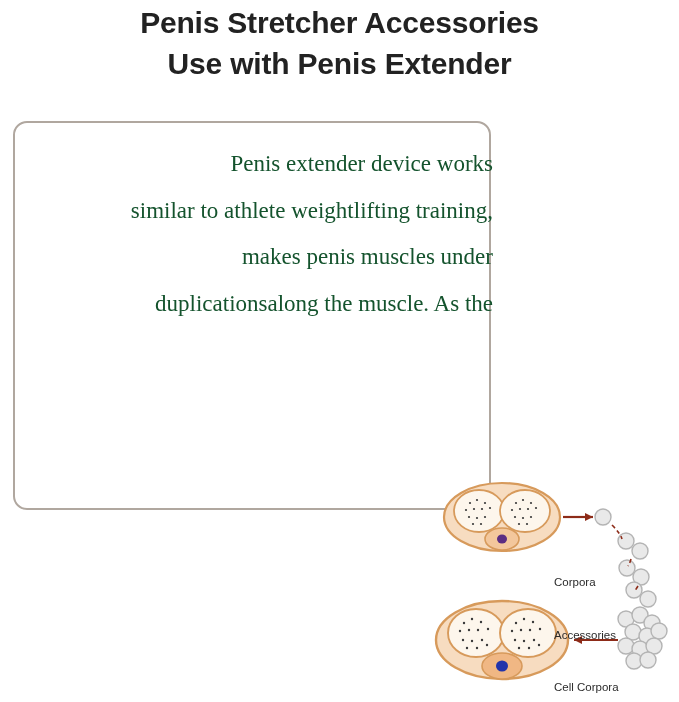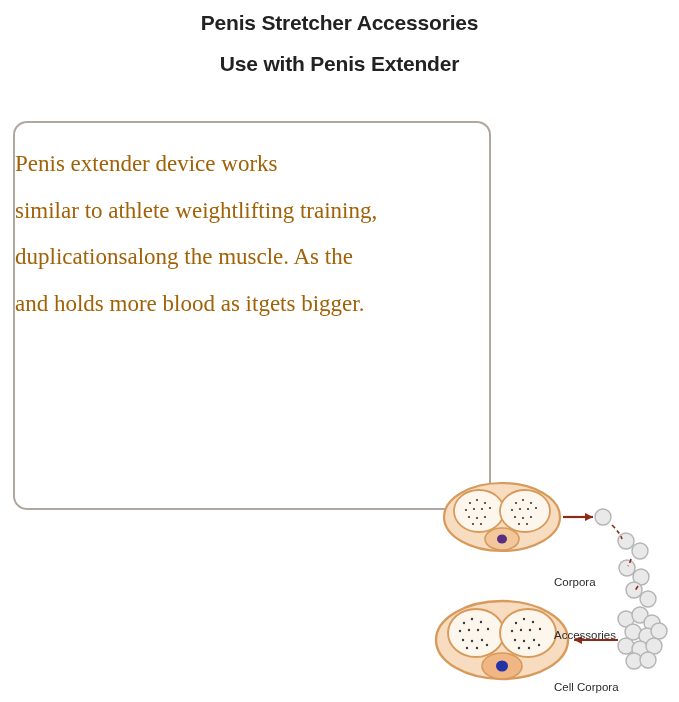--- a/index.html
+++ b/index.html
@@ -20,21 +20,21 @@
     height: 702px;
   }
   .heading {
     position: absolute;
     left: 0;
     top: 2px;
     width: 679px;
     text-align: center;
     font-family: "Liberation Sans", sans-serif;
     font-weight: bold;
-    font-size: 21px;
+    font-size: 30px;
     line-height: 41px;
     color: #222222;
     letter-spacing: -0.2px;
   }
   .heading .line2 {
     display: block;
   }
   .callout {
     position: absolute;
     left: 13px;
@@ -44,25 +44,25 @@
     box-sizing: border-box;
     border: 2px solid #b0a79f;
     border-radius: 14px;
     background: #ffffff;
   }
   .callout-text {
     position: absolute;
     left: 0;
     top: 18px;
     width: 478px;
-    text-align: left;
+    text-align: right;
     font-family: "Liberation Serif", serif;
     font-size: 23px;
     line-height: 46.5px;
-    color: #a16207;
+    color: #14532d;
   }
   .callout-text span {
     display: block;
     white-space: pre;
   }
   .diagram {
     position: absolute;
     left: 430px;
     top: 455px;
     width: 249px;
@@ -93,22 +93,22 @@
 
   <div class="heading">
     <span>Penis Stretcher Accessories</span>
     <span class="line2">Use with Penis Extender</span>
   </div>
 
   <div class="callout">
     <div class="callout-text">
       <span>Penis extender device works</span>
       <span>similar to athlete weightlifting training,</span>
+      <span>makes penis muscles under</span>
       <span>duplicationsalong the muscle. As the</span>
-      <span>and holds more blood as itgets bigger.</span>
     </div>
   </div>
 
   <div class="diagram">
     <svg width="249" height="247" viewBox="0 0 249 247" xmlns="http://www.w3.org/2000/svg">
 
       <g>
         <ellipse cx="72" cy="62" rx="58" ry="34" fill="#f7dcc0" stroke="#d79a5b" stroke-width="2.2"></ellipse>
         <ellipse cx="49" cy="56" rx="25" ry="21" fill="#fdf6ec" stroke="#d79a5b" stroke-width="1.8"></ellipse>
         <ellipse cx="95" cy="56" rx="25" ry="21" fill="#fdf6ec" stroke="#d79a5b" stroke-width="1.8"></ellipse>

